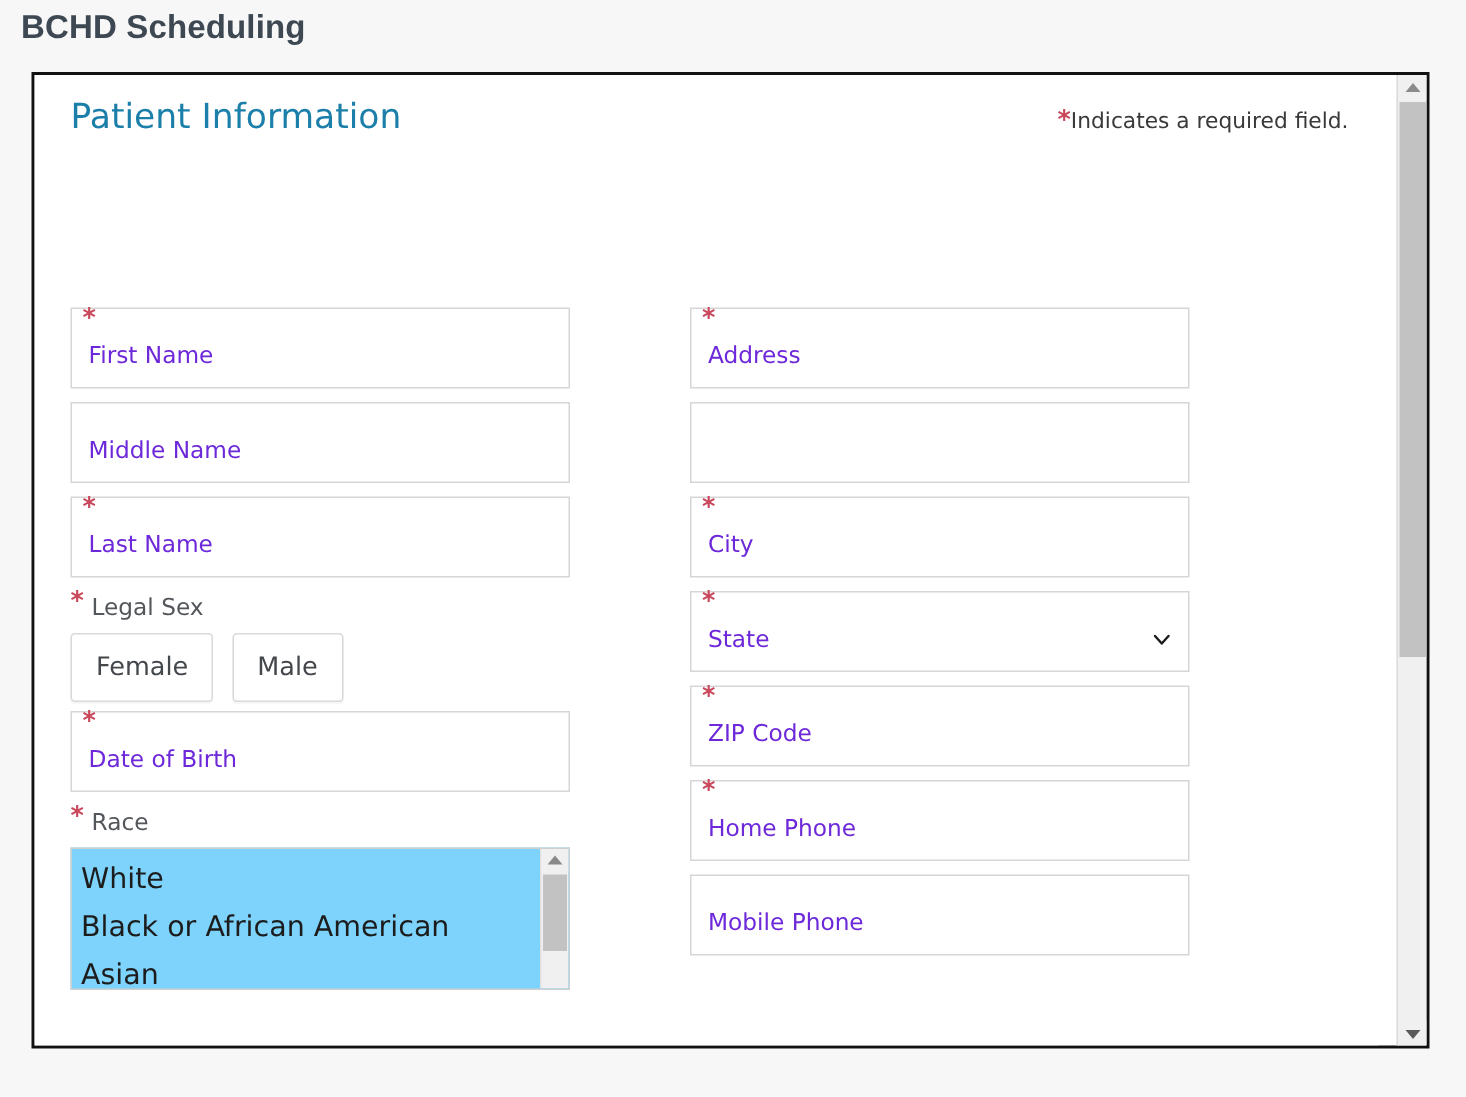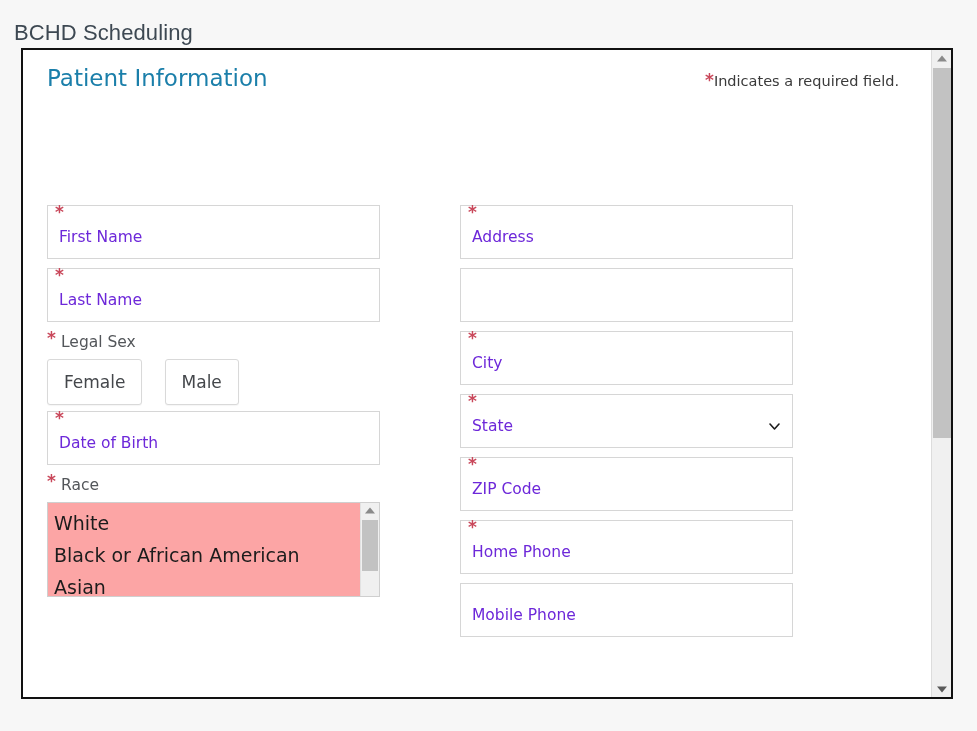--- a/index.html
+++ b/index.html
@@ -11,23 +11,23 @@
     overflow: hidden;
   }
   body {
     font-family: "DejaVu Sans", sans-serif;
   }
 
   
   #page-title {
     font-family: "Liberation Sans", sans-serif;
     font-size: 22px;
-    font-weight: normal;
+    font-weight: bold;
     color: #3d4852;
-    padding: 18px 0 0 14px;
+    padding: 3px 0 0 14px;
     letter-spacing: 0.1px;
     line-height: 30px;
   }
 
   
   #form-viewport {
     position: absolute;
     left: 21px;
     top: 48px;
     width: 932px;
@@ -195,30 +195,30 @@
   
   .btn-row { margin-bottom: 6px; }
   .tbtn {
     display: inline-block;
     border: 1px solid #d9d9d9;
     background: #ffffff;
     border-radius: 3px;
     font-size: 17px;
     color: #44474b;
     padding: 11px 16px;
-    margin-right: 17px;
+    margin-right: 7px;
     line-height: 22px;
     box-shadow: 0 1px 1px rgba(0,0,0,0.04);
   }
 
   
   #race-listbox {
     position: relative;
     border: 1px solid #cfcfcf;
-    background: #fca5a5;
+    background: #7dd3fc;
     height: 95px;
     box-sizing: border-box;
     overflow: hidden;
   }
   #race-options {
     padding: 4px 0 0 6px;
   }
   .race-opt {
     font-size: 19px;
     color: #1c1c1c;
@@ -267,20 +267,23 @@
 
     <div id="columns">
 
       <div class="col" id="col-left">
 
         <div class="field">
           <span class="ast fast">*</span>
           <span class="ph">First Name</span>
         </div>
 
+        <div class="field">
+          <span class="ph">Middle Name</span>
+        </div>
 
         <div class="field">
           <span class="ast fast">*</span>
           <span class="ph">Last Name</span>
         </div>
 
         <div class="std-label">
           <span class="ast fast">*</span>
           <span>Legal Sex</span>
         </div>

